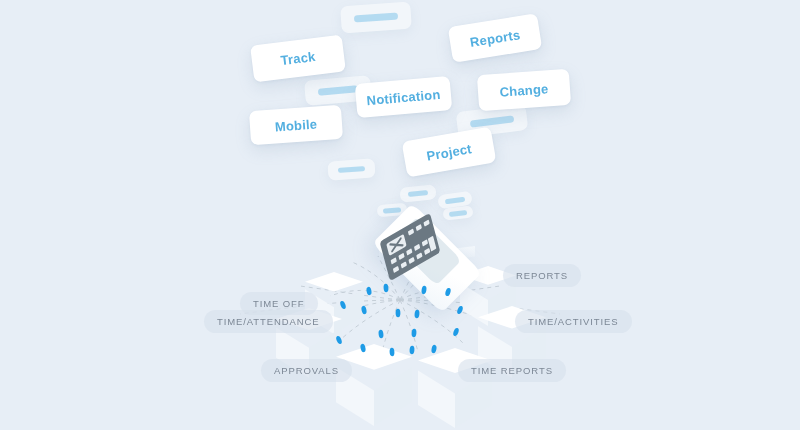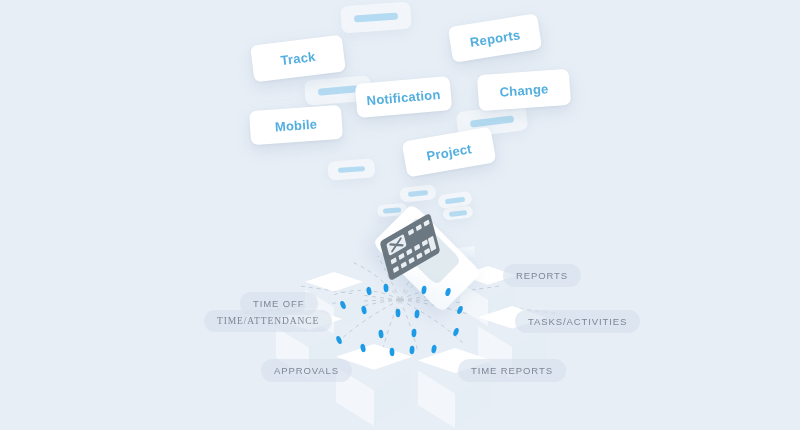--- a/index.html
+++ b/index.html
@@ -214,25 +214,25 @@
     </g>
   </svg>
 
   <div id="labels">
       <div class="nlabel" style="left: 240px; top: 280px; margin-top: 12px;">
         <span>TIME OFF</span>
       </div>
       <div class="nlabel" style="left: 503px; top: 264px;">
         <span>REPORTS</span>
       </div>
-      <div class="nlabel" style="left: 204px; top: 310px; font-family: Liberation Serif, serif;">
+      <div class="nlabel" style="left: 204px; top: 310px;">
         <span>TIME/ATTENDANCE</span>
       </div>
       <div class="nlabel" style="left: 515px; top: 310px;">
-        <span>TASKS/ACTIVITIES</span>
+        <span>TIME/ACTIVITIES</span>
       </div>
       <div class="nlabel" style="left: 261px; top: 359px;">
         <span>APPROVALS</span>
       </div>
       <div class="nlabel" style="left: 458px; top: 359px;">
         <span>TIME REPORTS</span>
       </div>
     </div>
   <svg class="links" viewBox="0 0 800 430">
       <g id="dots">

